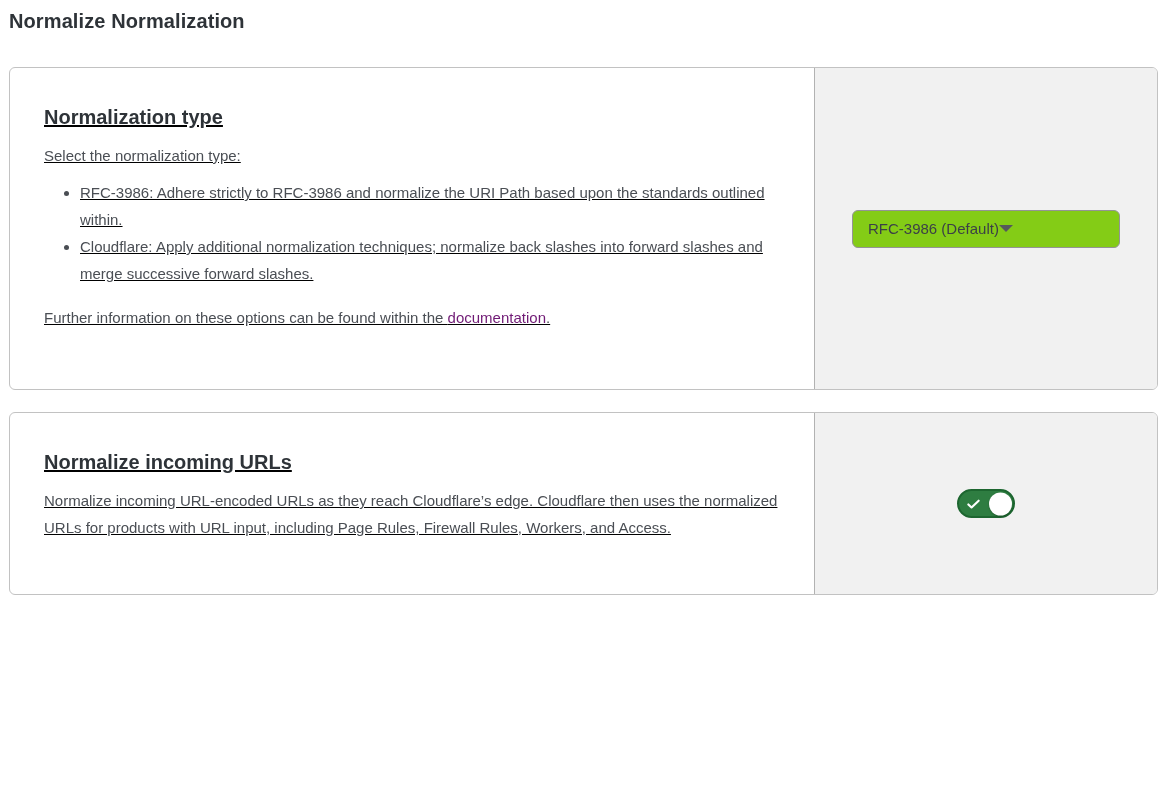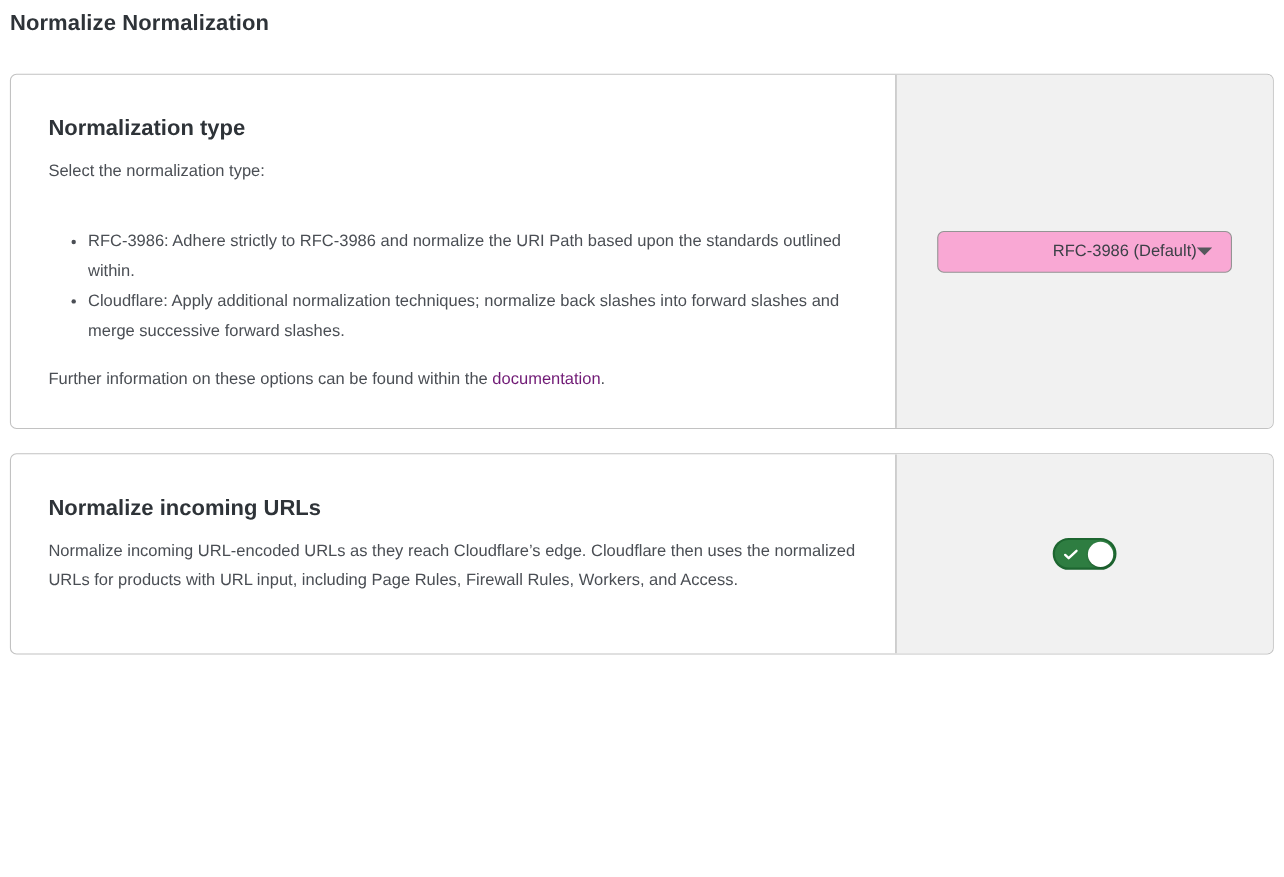--- a/index.html
+++ b/index.html
@@ -25,20 +25,21 @@
     align-items: stretch;
     border: 1px solid #c2c2c2;
     border-radius: 6px;
     background: #ffffff;
     margin-bottom: 22px;
     overflow: hidden;
   }
   .card-main {
     flex: 1 1 auto;
     padding: 36px 34px 30px 34px;
+    text-decoration: underline;
   }
   .card-side {
     flex: 0 0 343px;
     width: 343px;
     background: #f1f1f1;
     border-left: 1px solid #b2b2b2;
     display: flex;
     align-items: center;
     justify-content: center;
   }
@@ -51,47 +52,47 @@
     font-weight: 600;
     color: #2e3338;
     line-height: 26px;
     margin-bottom: 12px;
   }
   .body-text {
     font-size: 15px;
     color: #4a4e54;
     line-height: 27px;
   }
-  .card-1 .intro { margin-bottom: 37px; }
+  .card-1 .intro { margin-bottom: 10px; }
   .bullet-list {
     list-style: disc;
     padding-left: 36px;
     margin-bottom: 17px;
   }
   .bullet-list li {
     font-size: 15px;
     color: #4a4e54;
     line-height: 27px;
   }
   .doc-link {
     color: #701a75;
     text-decoration: none;
     cursor: pointer;
   }
 
   
   .dropdown {
     width: 268px;
     height: 38px;
-    background: #f9a8d4;
+    background: #84cc16;
     border: 1px solid #949494;
     border-radius: 6px;
     display: flex;
     align-items: center;
-    justify-content: flex-end;
+    justify-content: flex-start;
     padding: 0 17px 0 15px;
     cursor: pointer;
   }
   .dropdown-value {
     font-size: 15px;
     color: #3c4047;
   }
   .chevron-down {
     width: 0;
     height: 0;

